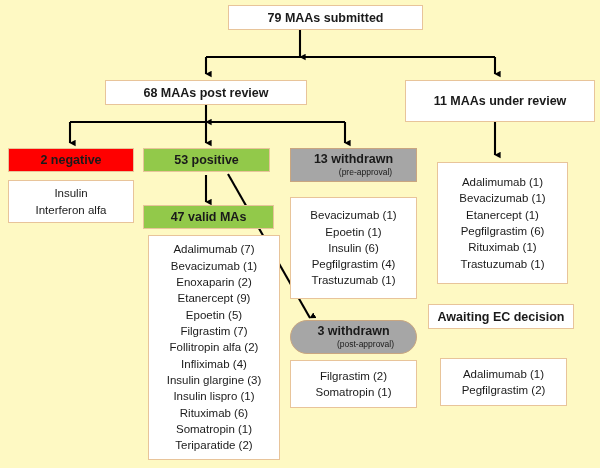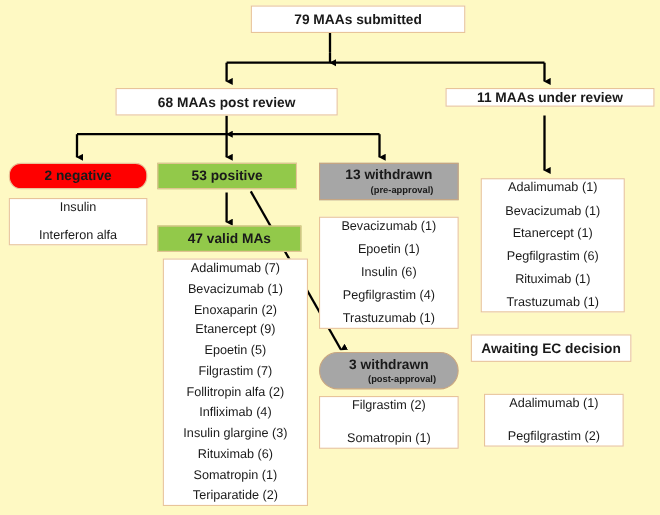--- a/index.html
+++ b/index.html
@@ -48,34 +48,34 @@
   }
   .gray {
     background: #A6A6A6;
     border: 1px solid #C9A680;
     font-weight: bold;
     font-size: 12.5px;
     line-height: 1.05;
   }
   .sub {
     font-size: 8.5px;
-    font-weight: bold;
+    font-weight: normal;
     display: block;
     margin-top: 1px;
     padding-left: 24px;
   }
   .list {
     position: absolute;
     box-sizing: border-box;
     border: 1px solid #E8C49A;
     background: #ffffff;
     display: flex;
     flex-direction: column;
     align-items: center;
-    justify-content: space-between;
+    justify-content: center;
     font-size: 11.5px;
     line-height: 1.42;
     color: #1a1a1a;
   }
   .list div { white-space: nowrap; }
   svg.wires {
     position: absolute;
     left: 0; top: 0;
     width: 600px; height: 468px;
     pointer-events: none;
@@ -116,25 +116,25 @@
   </svg>
 
   <div class="box outline hdr" style="left:228px; top:5px; width:195px; height:25px;">
     <span>79 MAAs submitted</span>
   </div>
 
   <div class="box outline hdr" style="left:105px; top:80px; width:202px; height:25px;">
     <span>68 MAAs post review</span>
   </div>
 
-  <div class="box outline hdr" style="left:405px; top:80px; width:190px; height:17px;">
+  <div class="box outline hdr" style="left:405px; top:80px; width:190px; height:42px;">
     <span>11 MAAs under review</span>
   </div>
 
-  <div class="box red" style="left:8px; top:148px; width:126px; height:24px;border-radius:11px;">
+  <div class="box red" style="left:8px; top:148px; width:126px; height:24px;">
     <span>2 negative</span>
   </div>
   <div class="list" style="left:8px; top:180px; width:126px; height:43px;">
     <div>Insulin</div>
     <div>Interferon alfa</div>
   </div>
 
   <div class="box green" style="left:143px; top:148px; width:127px; height:24px;">
     <span>53 positive</span>
   </div>
@@ -144,20 +144,21 @@
   <div class="list" style="left:148px; top:235px; width:132px; height:225px;">
     <div>Adalimumab (7)</div>
     <div>Bevacizumab (1)</div>
     <div>Enoxaparin (2)</div>
     <div>Etanercept (9)</div>
     <div>Epoetin (5)</div>
     <div>Filgrastim (7)</div>
     <div>Follitropin alfa (2)</div>
     <div>Infliximab (4)</div>
     <div>Insulin glargine (3)</div>
+    <div>Insulin lispro (1)</div>
     <div>Rituximab (6)</div>
     <div>Somatropin (1)</div>
     <div>Teriparatide (2)</div>
   </div>
 
   <div class="box gray" style="left:290px; top:148px; width:127px; height:34px;">
     <span>13 withdrawn</span>
     <span class="sub">(pre-approval)</span>
   </div>
   <div class="list" style="left:290px; top:197px; width:127px; height:102px;">

